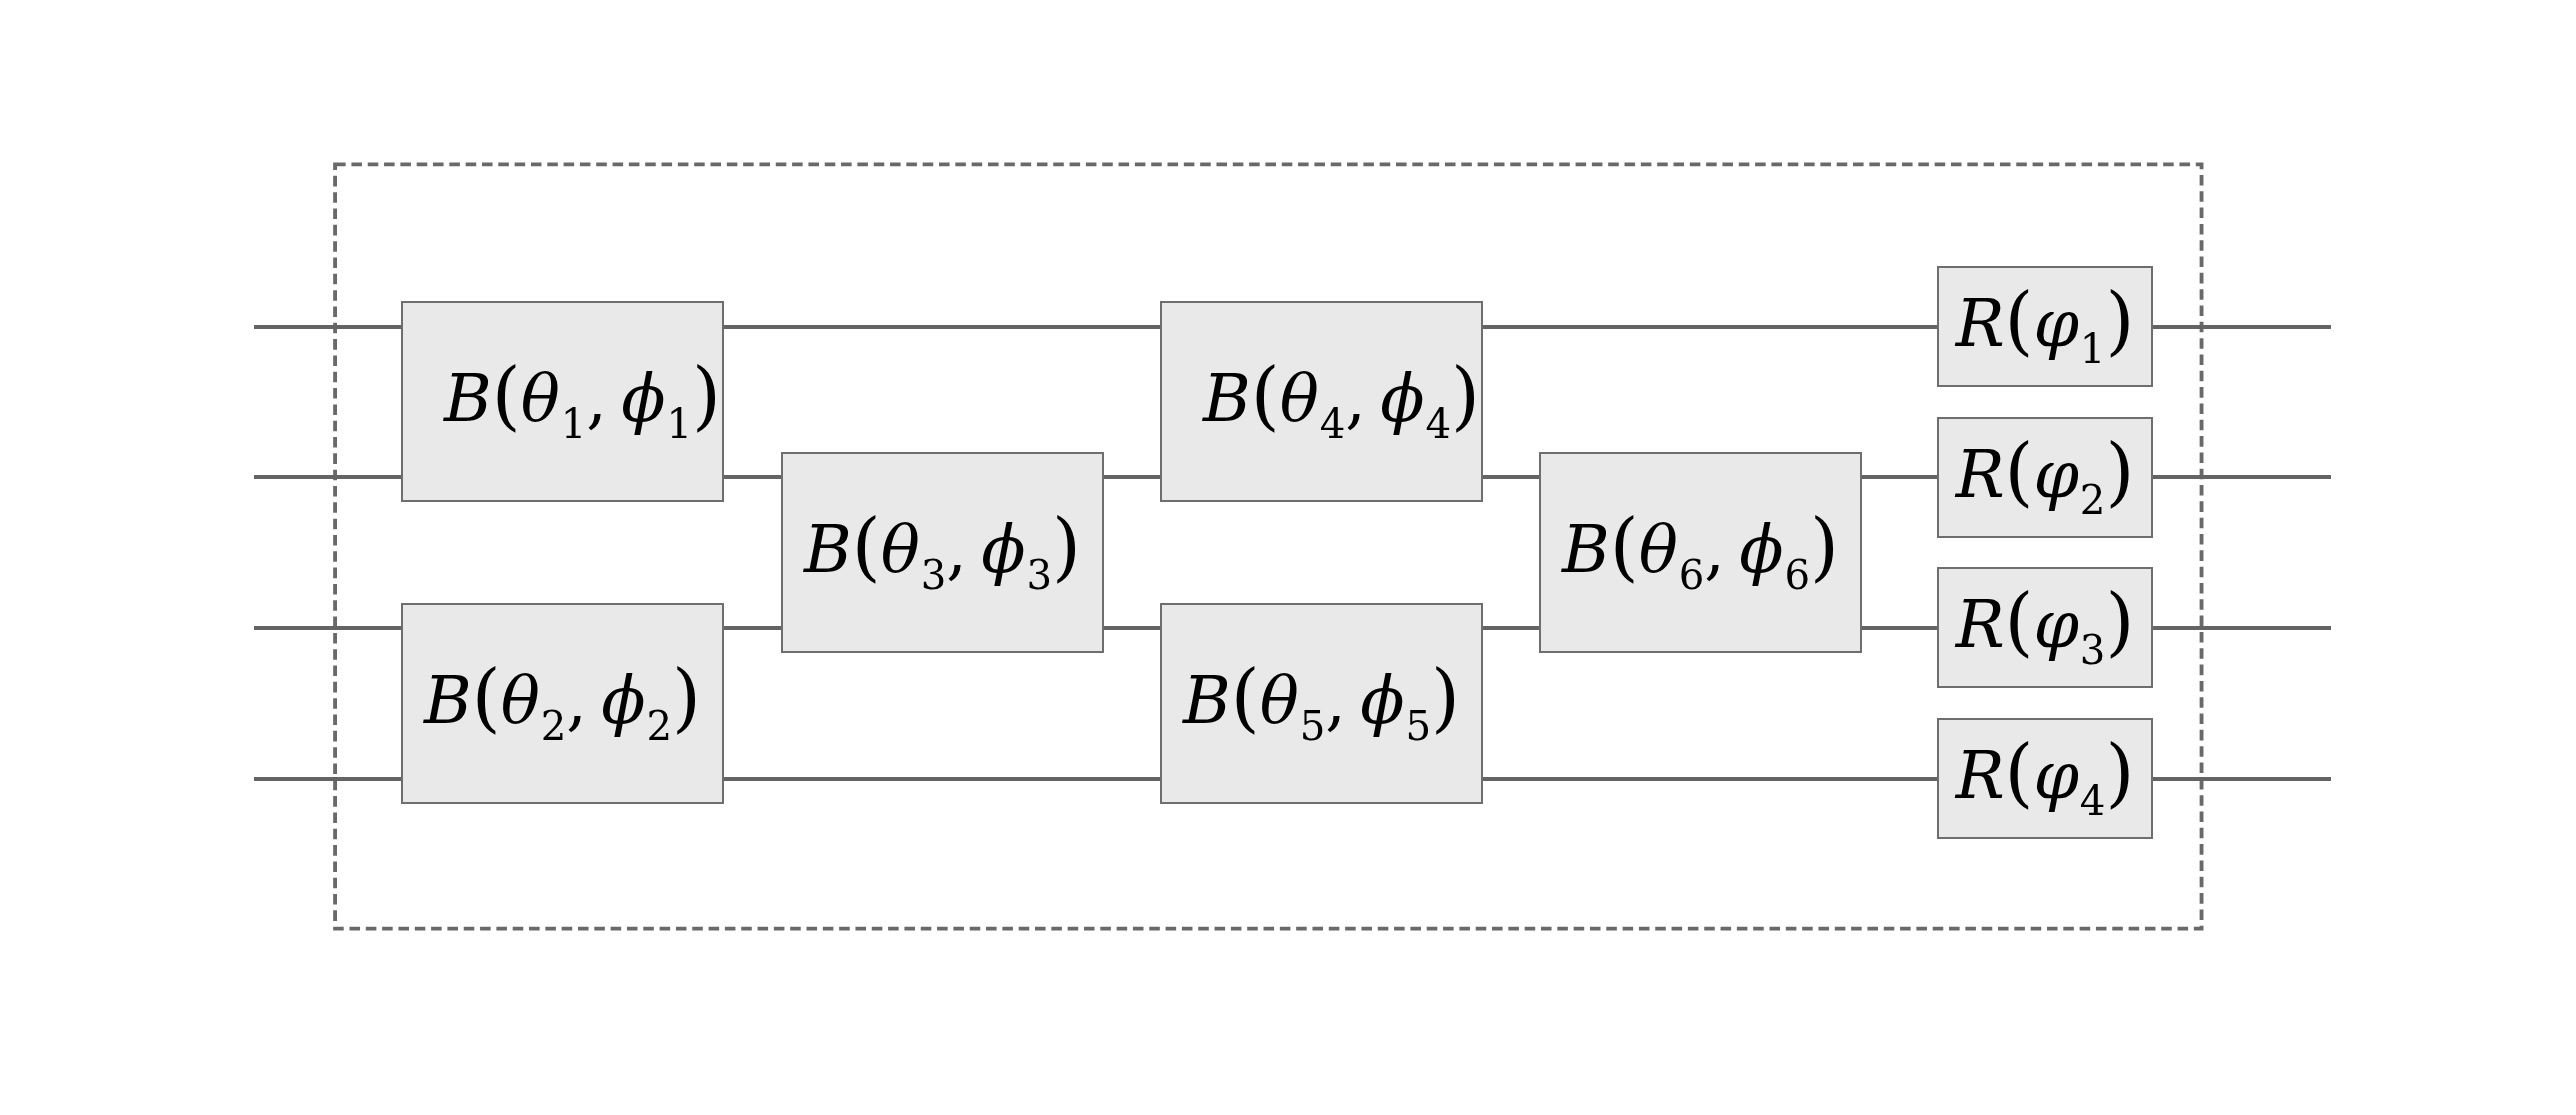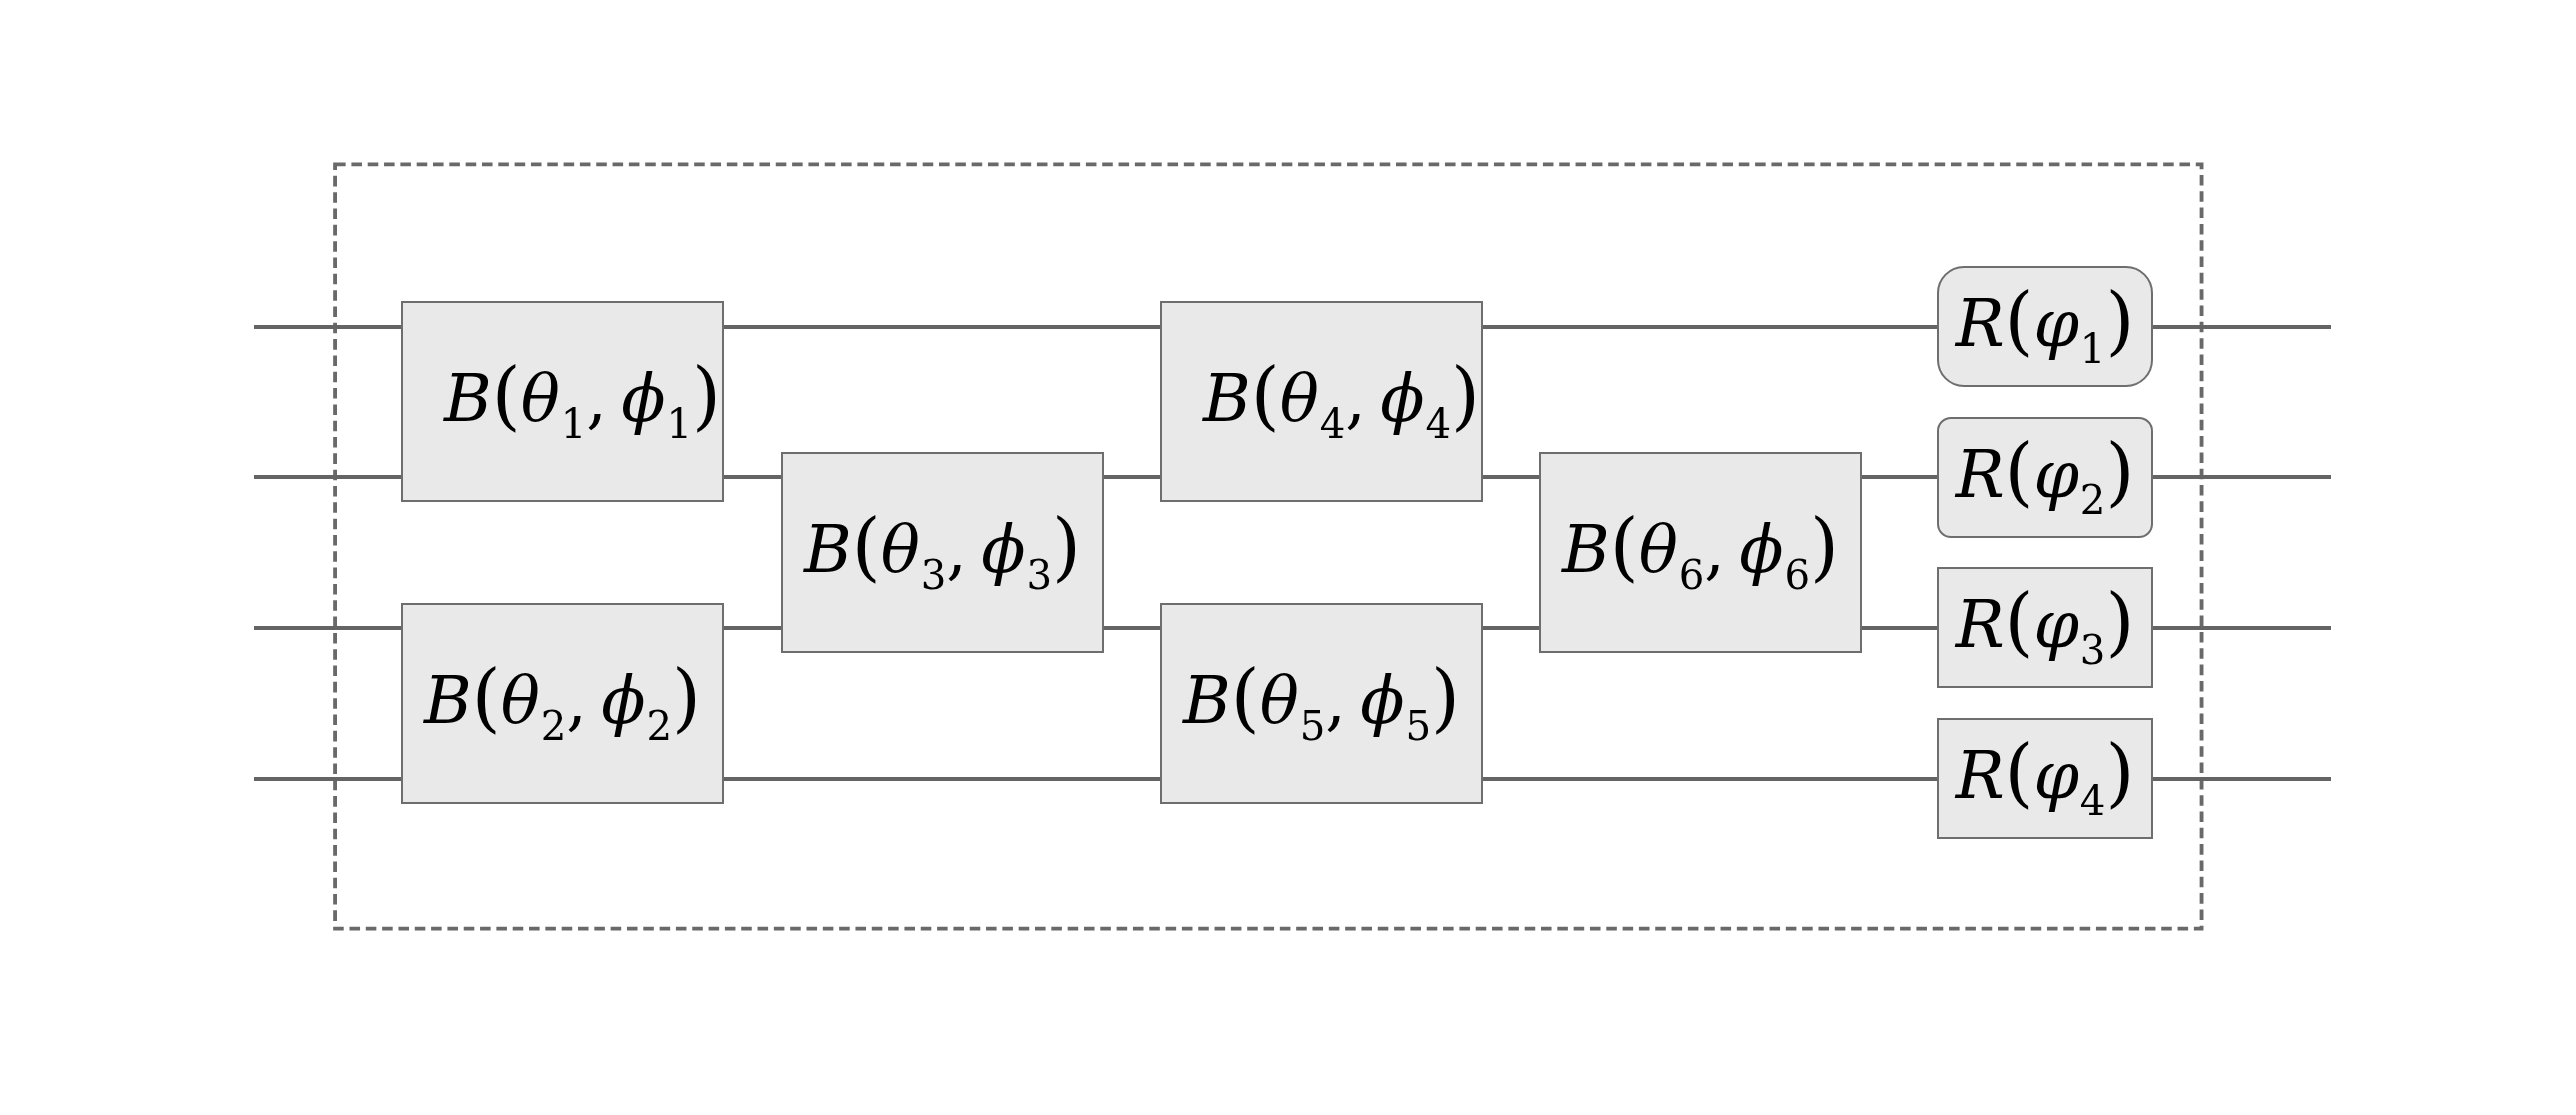--- a/index.html
+++ b/index.html
@@ -79,24 +79,24 @@
     </div>
     <div class="gate" style="background: rgb(233, 233, 233); border-color: rgb(110, 110, 110); color: rgb(0, 0, 0); left: 1160px; top: 301px; width: 323px; height: 201px; padding-left: 40px;">
       <span><span class="fn">B</span><span class="paren">(</span><span class="sym">θ</span><span class="sub">4</span><span class="comma">,</span><span class="sym">ϕ</span><span class="sub">4</span><span class="paren">)</span></span>
     </div>
     <div class="gate" style="background: rgb(233, 233, 233); border-color: rgb(110, 110, 110); color: rgb(0, 0, 0); left: 1160px; top: 603px; width: 323px; height: 201px;">
       <span><span class="fn">B</span><span class="paren">(</span><span class="sym">θ</span><span class="sub">5</span><span class="comma">,</span><span class="sym">ϕ</span><span class="sub">5</span><span class="paren">)</span></span>
     </div>
     <div class="gate" style="background: rgb(233, 233, 233); border-color: rgb(110, 110, 110); color: rgb(0, 0, 0); left: 1539px; top: 452px; width: 323px; height: 201px;">
       <span><span class="fn">B</span><span class="paren">(</span><span class="sym">θ</span><span class="sub">6</span><span class="comma">,</span><span class="sym">ϕ</span><span class="sub">6</span><span class="paren">)</span></span>
     </div>
-    <div class="gate" style="background: rgb(233, 233, 233); border-color: rgb(110, 110, 110); color: rgb(0, 0, 0); left: 1937px; top: 266px; width: 216px; height: 121px; border-radius: 27px;">
+    <div class="gate" style="background: rgb(233, 233, 233); border-color: rgb(110, 110, 110); color: rgb(0, 0, 0); left: 1937px; top: 266px; width: 216px; height: 121px;">
       <span><span class="fn">R</span><span class="paren">(</span><span class="sym">φ</span><span class="sub">1</span><span class="paren">)</span></span>
     </div>
-    <div class="gate" style="background: rgb(233, 233, 233); border-color: rgb(110, 110, 110); color: rgb(0, 0, 0); left: 1937px; top: 417px; width: 216px; height: 121px; border-radius: 14px;">
+    <div class="gate" style="background: rgb(233, 233, 233); border-color: rgb(110, 110, 110); color: rgb(0, 0, 0); left: 1937px; top: 417px; width: 216px; height: 121px;">
       <span><span class="fn">R</span><span class="paren">(</span><span class="sym">φ</span><span class="sub">2</span><span class="paren">)</span></span>
     </div>
     <div class="gate" style="background: rgb(233, 233, 233); border-color: rgb(110, 110, 110); color: rgb(0, 0, 0); left: 1937px; top: 567px; width: 216px; height: 121px;">
       <span><span class="fn">R</span><span class="paren">(</span><span class="sym">φ</span><span class="sub">3</span><span class="paren">)</span></span>
     </div>
     <div class="gate" style="background: rgb(233, 233, 233); border-color: rgb(110, 110, 110); color: rgb(0, 0, 0); left: 1937px; top: 718px; width: 216px; height: 121px;">
       <span><span class="fn">R</span><span class="paren">(</span><span class="sym">φ</span><span class="sub">4</span><span class="paren">)</span></span>
     </div>
   </div>
 

